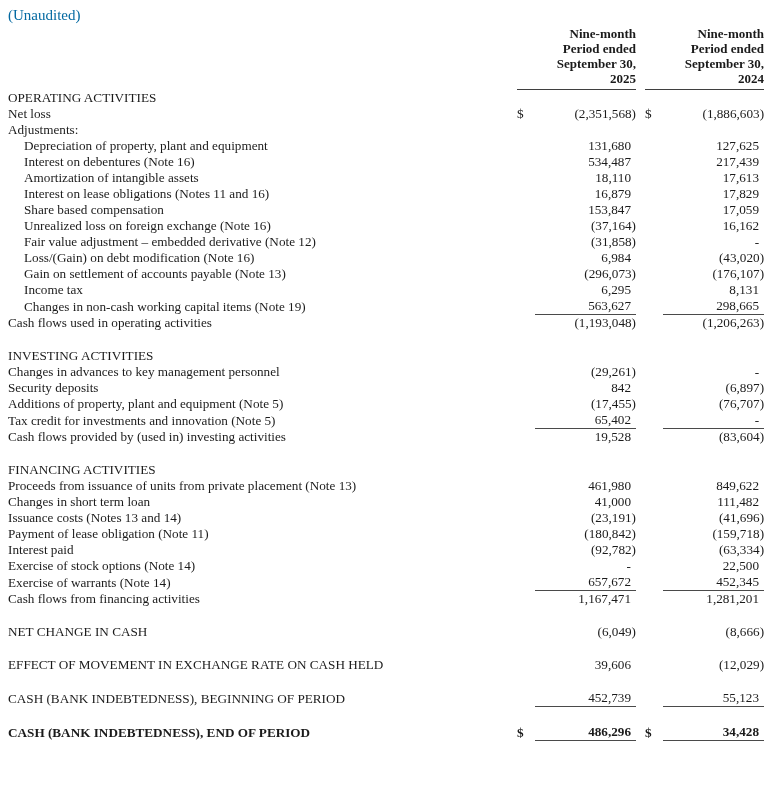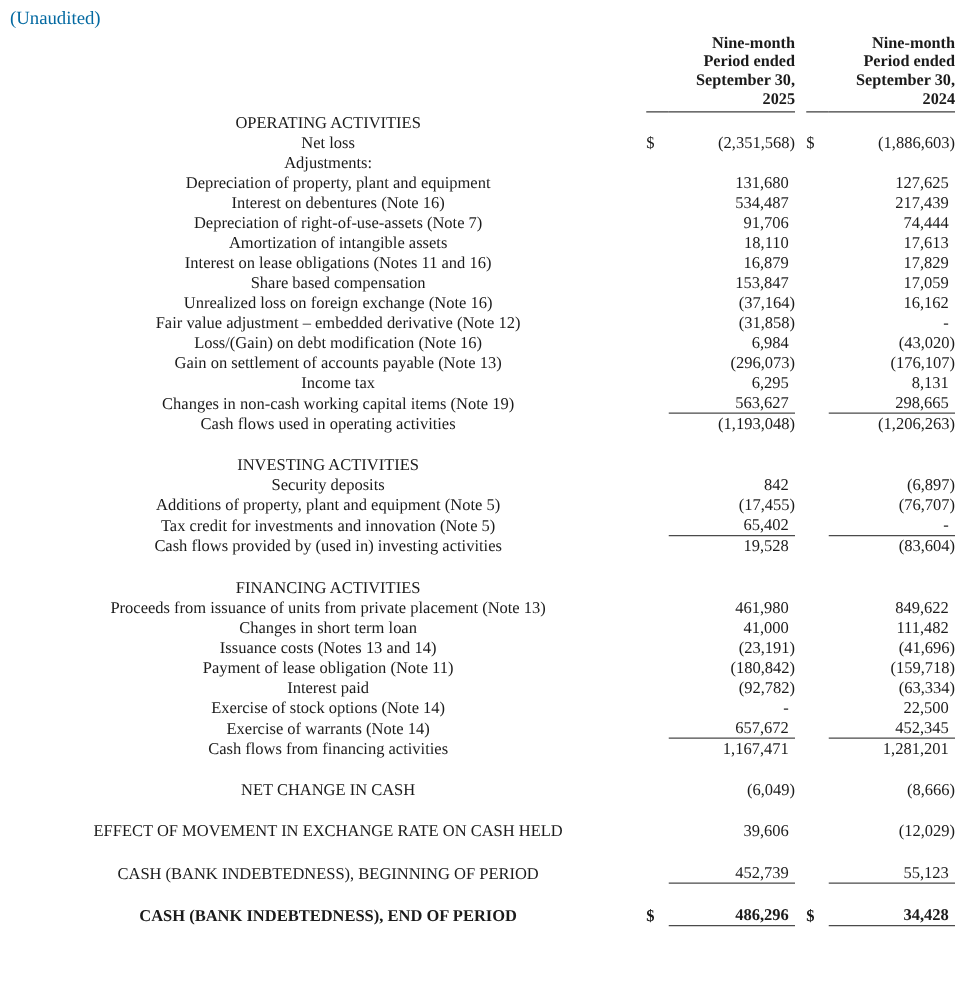--- a/index.html
+++ b/index.html
@@ -50,21 +50,21 @@
     font-size: 13px;
     line-height: 15px;
     vertical-align: bottom;
     border-bottom: 1px solid #3f3f3f;
     padding-bottom: 3px;
     font-family: Liberation Serif, serif;
   }
   th.hdr div { text-align: right; }
   th.spacer-hdr { border-bottom: none; }
 
-  td.label { text-align: center; }
+  td.label { text-align: left; }
   td.label.ind { padding-left: 16px; }
   td.cur { text-align: left; }
   td.val { text-align: right; padding-right: 5px; }
   td.val.neg { padding-right: 0; }
   td.val.u { border-bottom: 1px solid #4a4a4a; }
   tr.bold td { font-weight: bold; }
   tr.blank td { height: 17px; }
 </style>
 </head>
 <body>
@@ -135,28 +135,20 @@
         </tr>
         <tr>
           <td class="label ind">Interest on debentures (Note 16)</td>
           <td class="cur"></td>
           <td class="val">534,487</td>
           <td class="gap"></td>
           <td class="cur"></td>
           <td class="val">217,439</td>
         </tr>
         <tr>
-          <td class="label ind">Depreciation of right-of-use-assets (Note 7)</td>
-          <td class="cur"></td>
-          <td class="val">91,706</td>
-          <td class="gap"></td>
-          <td class="cur"></td>
-          <td class="val">74,444</td>
-        </tr>
-        <tr>
           <td class="label ind">Amortization of intangible assets</td>
           <td class="cur"></td>
           <td class="val">18,110</td>
           <td class="gap"></td>
           <td class="cur"></td>
           <td class="val">17,613</td>
         </tr>
         <tr>
           <td class="label ind">Interest on lease obligations (Notes 11 and 16)</td>
           <td class="cur"></td>
@@ -232,20 +224,28 @@
         <tr class="blank">
           <td colspan="6"></td>
         </tr>
         <tr>
           <td class="label sec">INVESTING ACTIVITIES</td>
           <td class="cur"></td>
           <td class="val"></td>
           <td class="gap"></td>
           <td class="cur"></td>
           <td class="val"></td>
+        </tr>
+        <tr>
+          <td class="label">Changes in advances to key management personnel</td>
+          <td class="cur"></td>
+          <td class="val neg">(29,261)</td>
+          <td class="gap"></td>
+          <td class="cur"></td>
+          <td class="val">-</td>
         </tr>
         <tr>
           <td class="label">Security deposits</td>
           <td class="cur"></td>
           <td class="val">842</td>
           <td class="gap"></td>
           <td class="cur"></td>
           <td class="val neg">(6,897)</td>
         </tr>
         <tr>

